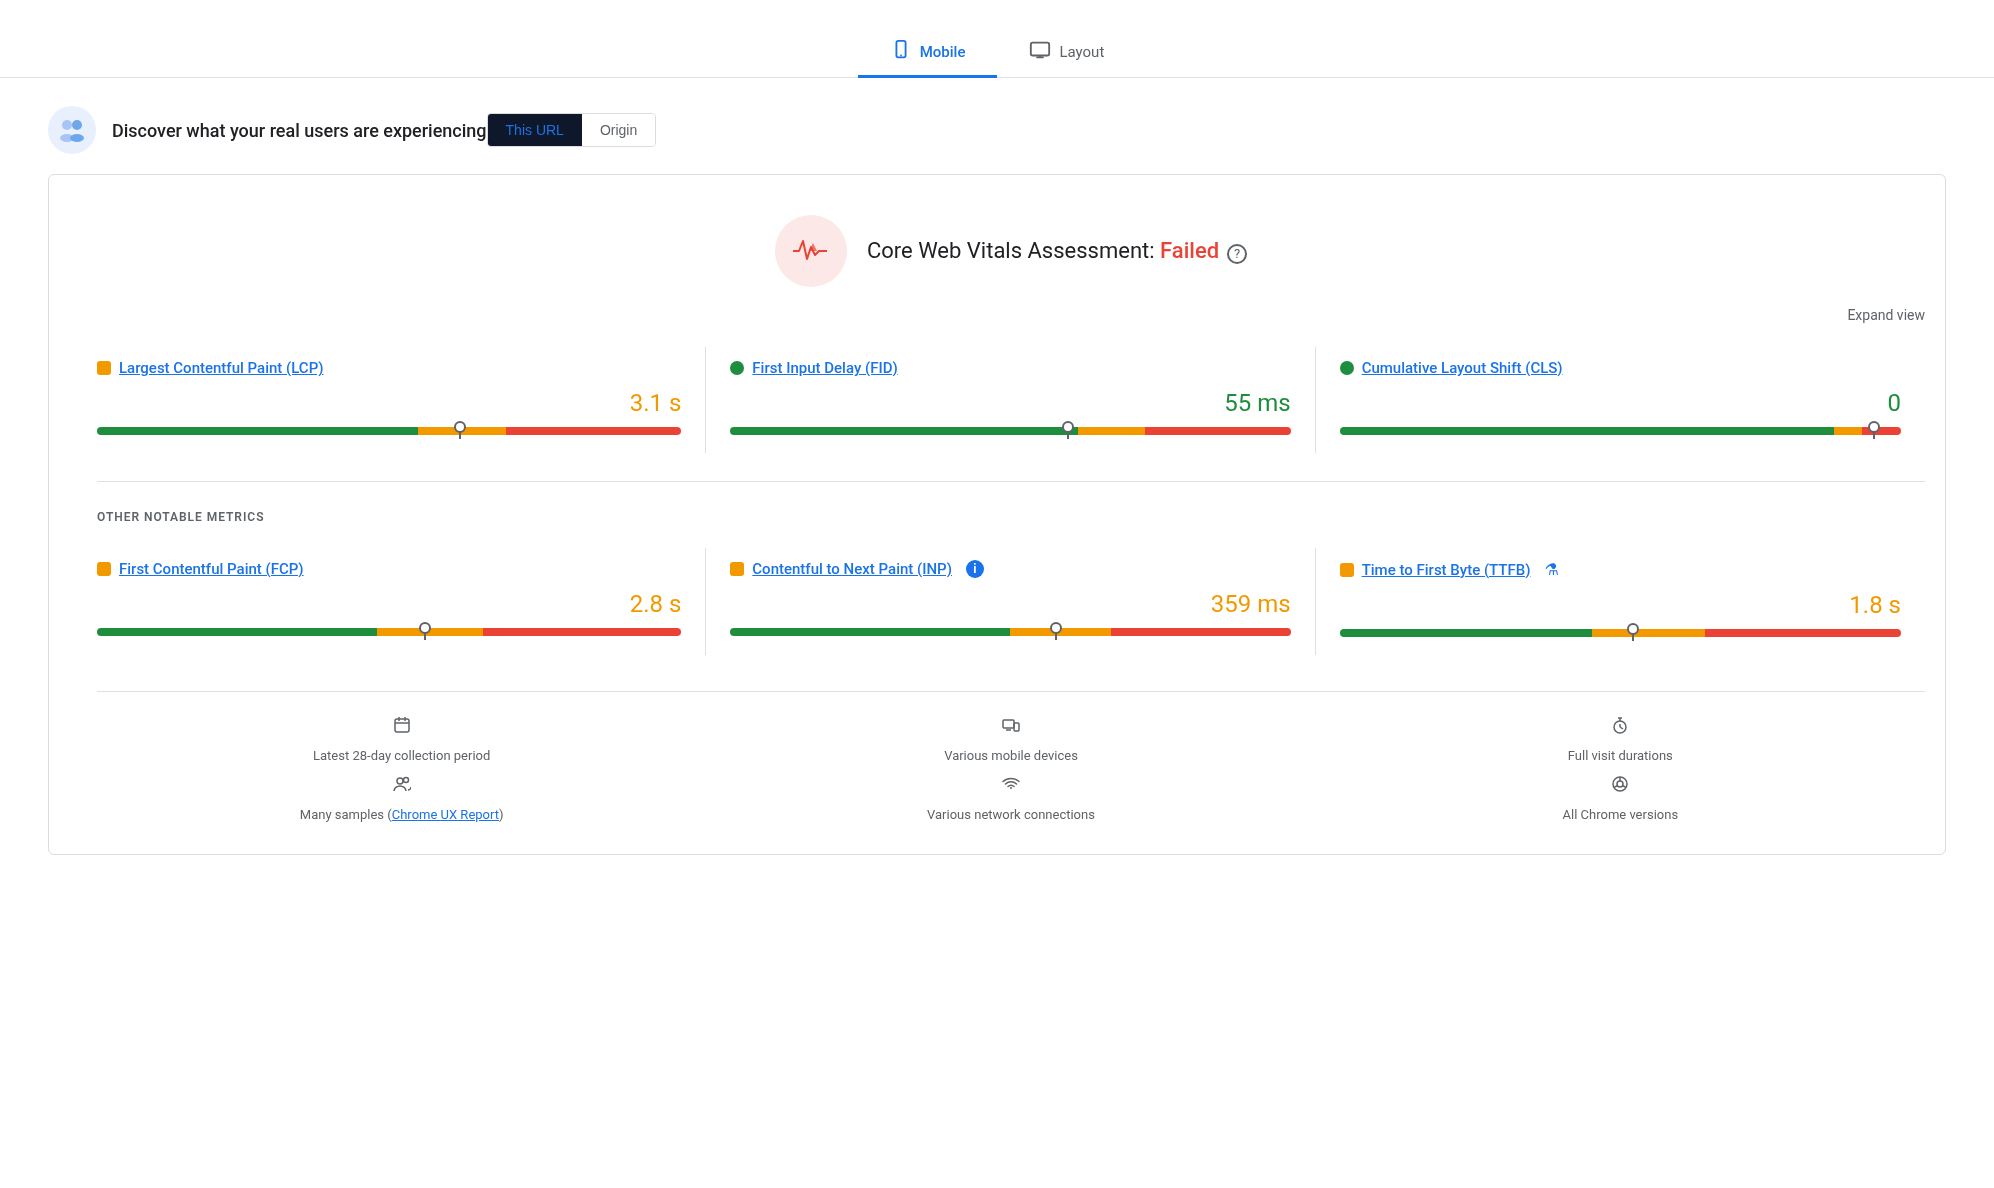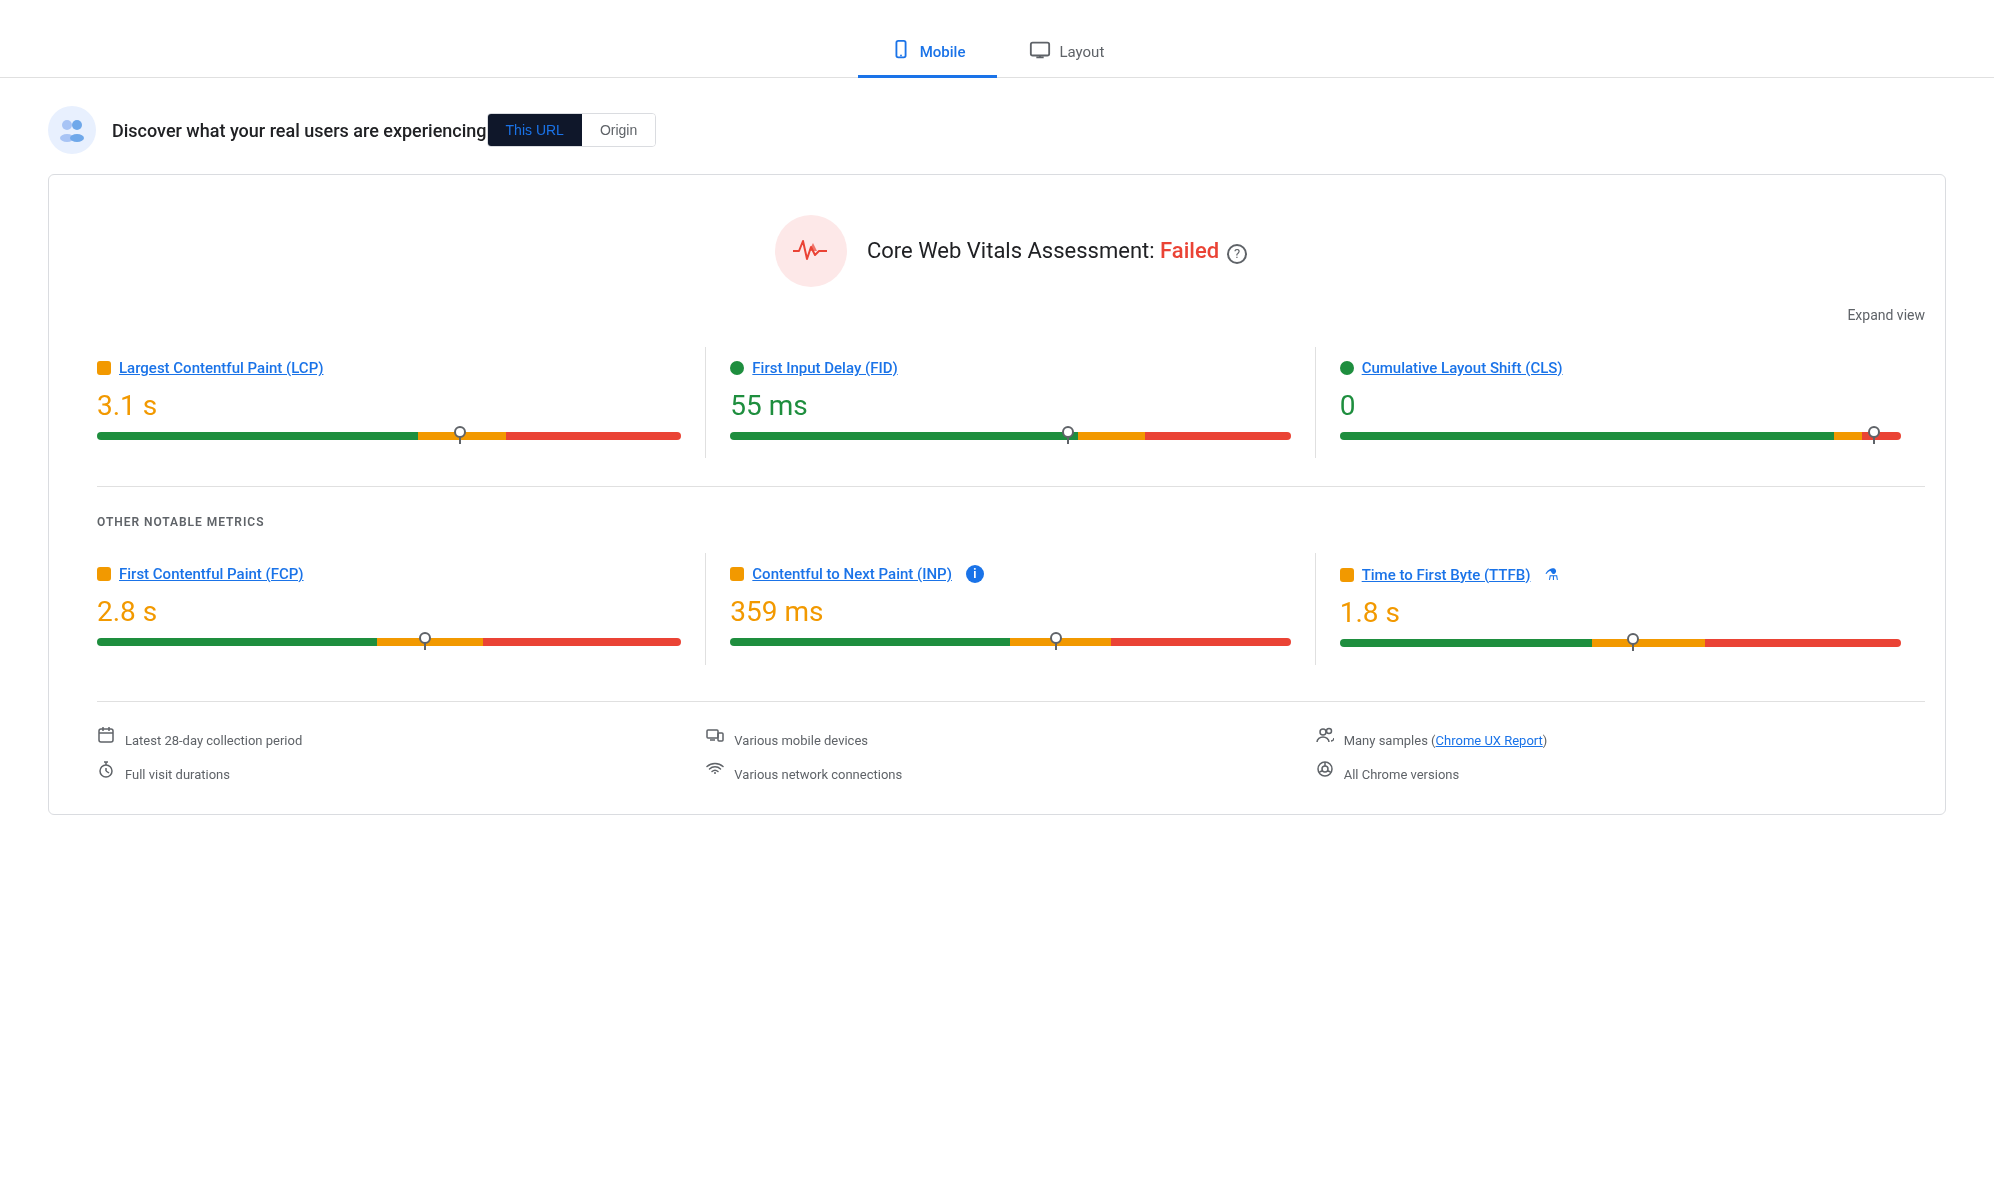--- a/index.html
+++ b/index.html
@@ -168,23 +168,23 @@
 
     .metric-name {
       font-size: 15px;
       font-weight: 500;
       color: #1a73e8;
       text-decoration: underline;
       cursor: pointer;
     }
 
     .metric-value {
-      font-size: 28px;
+      font-size: 24px;
       font-weight: 400;
-      text-align: left;
+      text-align: right;
       margin-bottom: 10px;
     }
     .metric-value.orange { color: #f29900; }
     .metric-value.green { color: #1e8e3e; }
 
     
     .metric-bar-container {
       position: relative;
       height: 10px;
       margin-bottom: 4px;
@@ -266,24 +266,25 @@
     .footer-info {
       display: grid;
       grid-template-columns: 1fr 1fr 1fr;
       gap: 12px 0;
       margin-top: 36px;
       padding-top: 24px;
       border-top: 1px solid #e0e0e0;
     }
     .footer-item {
       display: flex;
-      align-items: flex-end;
+      align-items: center;
       gap: 10px;
       font-size: 13px;
       color: #5f6368;
+      flex-direction: column;
     }
     .footer-icon {
       font-size: 16px;
       color: #5f6368;
     }
     .footer-link {
       color: #1a73e8;
       text-decoration: underline;
       cursor: pointer;
     }
@@ -469,37 +470,37 @@
       <span class="footer-icon"><svg width="18" height="18" viewBox="0 0 18 18" fill="none">
             <rect x="1" y="4" width="11" height="8" rx="1" stroke="#5f6368" stroke-width="1.5" fill="none"></rect>
             <rect x="12" y="7" width="5" height="8" rx="1" stroke="#5f6368" stroke-width="1.5" fill="none"></rect>
             <line x1="4" y1="14" x2="9" y2="14" stroke="#5f6368" stroke-width="1.5"></line>
           </svg></span>
       <span>Various mobile devices</span>
     </div>
 
     <div class="footer-item">
       <span class="footer-icon"><svg width="18" height="18" viewBox="0 0 18 18" fill="none">
-            <circle cx="7" cy="6" r="3" stroke="#5f6368" stroke-width="1.5" fill="none"></circle>
-            <path d="M1 16c0-3 3-5 6-5s6 2 6 5" stroke="#5f6368" stroke-width="1.5" fill="none"></path>
-            <circle cx="13" cy="5" r="2.5" stroke="#5f6368" stroke-width="1.5" fill="none"></circle>
-            <path d="M15 15c1 0 3-1 3-3" stroke="#5f6368" stroke-width="1.5" fill="none"></path>
-          </svg></span>
-      <span>Many samples (<span class="footer-link">Chrome UX Report</span>)</span>
-    </div>
-
-    <div class="footer-item">
-      <span class="footer-icon"><svg width="18" height="18" viewBox="0 0 18 18" fill="none">
             <circle cx="9" cy="11" r="6" stroke="#5f6368" stroke-width="1.5" fill="none"></circle>
             <line x1="9" y1="8" x2="9" y2="11" stroke="#5f6368" stroke-width="1.5"></line>
             <line x1="9" y1="11" x2="12" y2="13" stroke="#5f6368" stroke-width="1.5"></line>
             <line x1="7" y1="2" x2="11" y2="2" stroke="#5f6368" stroke-width="1.5"></line>
             <line x1="9" y1="2" x2="9" y2="5" stroke="#5f6368" stroke-width="1.5"></line>
           </svg></span>
       <span>Full visit durations</span>
+    </div>
+
+    <div class="footer-item">
+      <span class="footer-icon"><svg width="18" height="18" viewBox="0 0 18 18" fill="none">
+            <circle cx="7" cy="6" r="3" stroke="#5f6368" stroke-width="1.5" fill="none"></circle>
+            <path d="M1 16c0-3 3-5 6-5s6 2 6 5" stroke="#5f6368" stroke-width="1.5" fill="none"></path>
+            <circle cx="13" cy="5" r="2.5" stroke="#5f6368" stroke-width="1.5" fill="none"></circle>
+            <path d="M15 15c1 0 3-1 3-3" stroke="#5f6368" stroke-width="1.5" fill="none"></path>
+          </svg></span>
+      <span>Many samples (<span class="footer-link">Chrome UX Report</span>)</span>
     </div>
 
     <div class="footer-item">
       <span class="footer-icon"><svg width="18" height="18" viewBox="0 0 18 18" fill="none">
             <path d="M9 14a1 1 0 1 1 0-2 1 1 0 0 1 0 2z" fill="#5f6368"></path>
             <path d="M6 11.5a4.5 4.5 0 0 1 6 0" stroke="#5f6368" stroke-width="1.5" fill="none" stroke-linecap="round"></path>
             <path d="M3.5 9a8 8 0 0 1 11 0" stroke="#5f6368" stroke-width="1.5" fill="none" stroke-linecap="round"></path>
             <path d="M1 6.5a12 12 0 0 1 16 0" stroke="#5f6368" stroke-width="1.5" fill="none" stroke-linecap="round"></path>
           </svg></span>
       <span>Various network connections</span>

